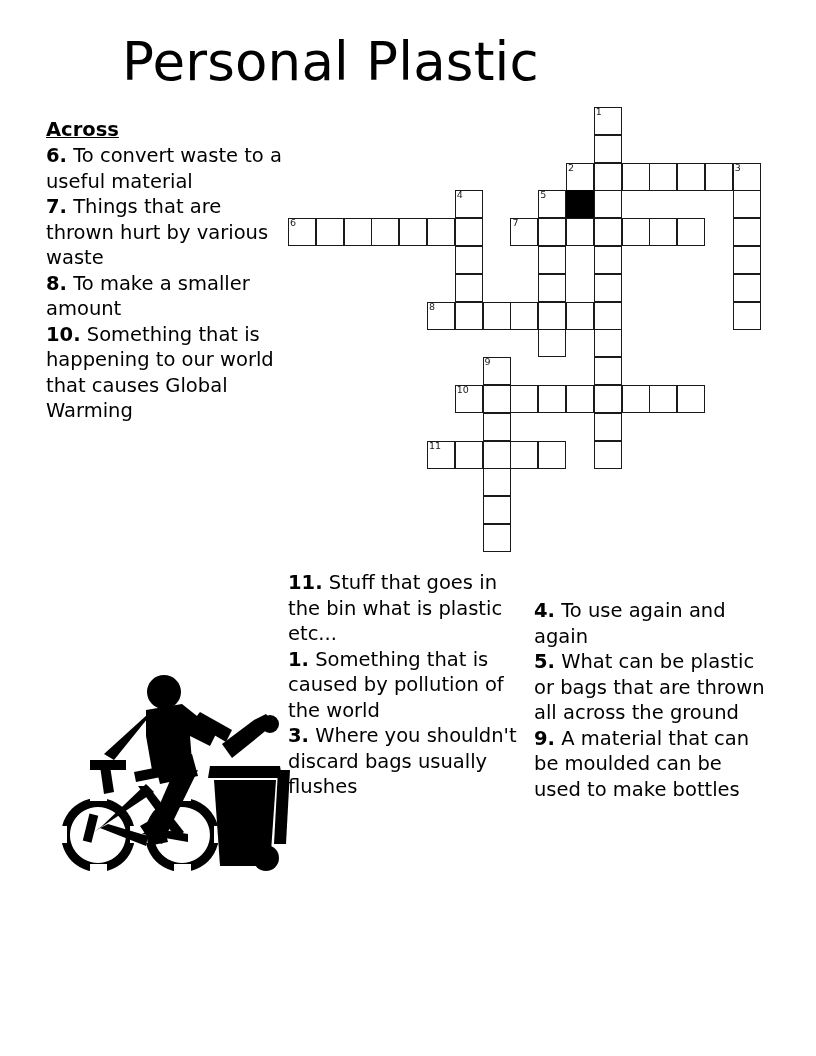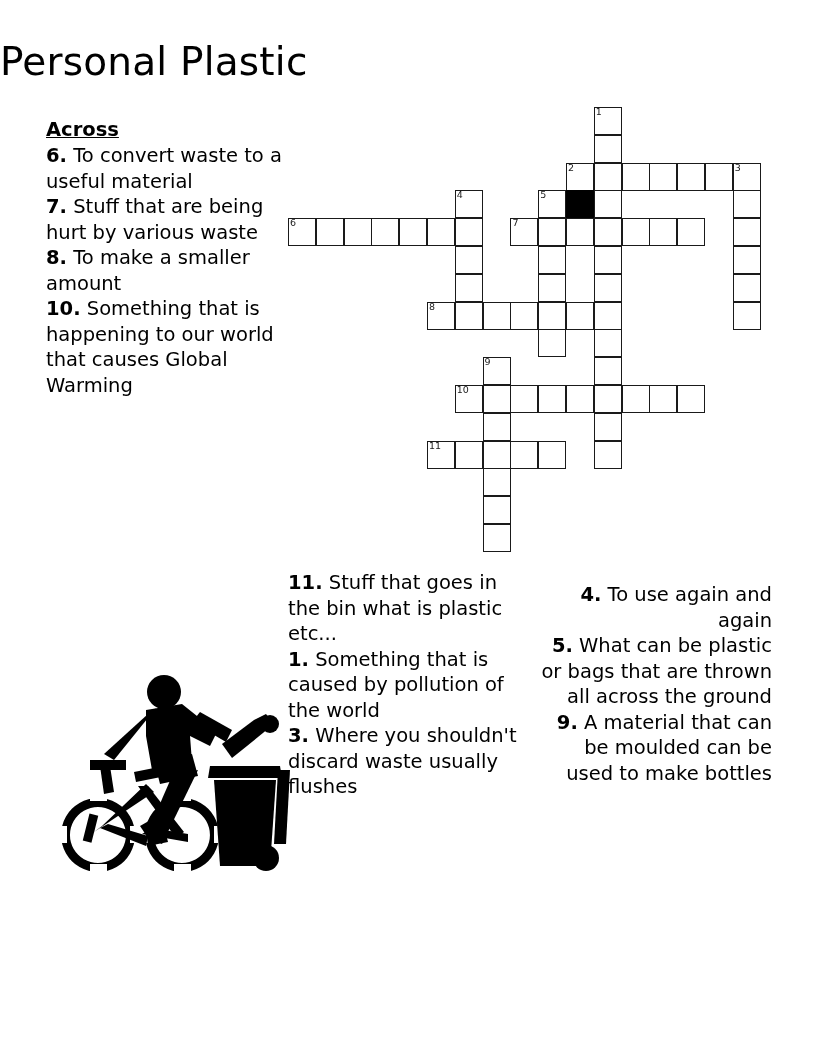--- a/index.html
+++ b/index.html
@@ -16,22 +16,22 @@
     color: #000000;
     overflow: hidden;
   }
 
   
   #puzzle-title {
     position: absolute;
     top: 34px;
     left: 0;
     width: 661px;
-    text-align: left;
-    font-size: 39px;
+    text-align: center;
+    font-size: 53px;
     font-weight: 400;
     line-height: 56px;
     letter-spacing: 0.2px;
     font-family: "DejaVu Sans", sans-serif;
   }
 
   
   .clue-col {
     position: absolute;
     font-size: 19.5px;
@@ -58,23 +58,22 @@
     top: 116px;
     width: 236px;
   }
   #clues-mid {
     left: 288px;
     top: 570px;
     width: 232px;
   }
   #clues-right {
     left: 534px;
-    top: 582px;
+    top: 598px;
     width: 238px;
-    text-align: right;
   }
 
   
   #grid {
     position: absolute;
     left: 0px;
     top: 0px;
     width: 816px;
     height: 560px;
   }
@@ -204,29 +203,29 @@
     <div class="cell" style="left: 538.2px; top: 440.6px;"></div>
     <div class="cell" style="left: 593.8px; top: 440.6px;"></div>
     <div class="cell" style="left: 482.6px; top: 468.4px;"></div>
     <div class="cell" style="left: 482.6px; top: 496.2px;"></div>
     <div class="cell" style="left: 482.6px; top: 524px;"></div>
   </div>
 
 <div id="clues-across" class="clue-col">
   <span class="section-head">Across</span>
   <span class="clue"><span class="num">6.</span> <span>To convert waste to a useful material</span></span>
-  <span class="clue"><span class="num">7.</span> <span>Stuff that are being hurt by various waste</span></span>
+  <span class="clue"><span class="num">7.</span> <span>Things that are thrown hurt by various waste</span></span>
   <span class="clue"><span class="num">8.</span> <span>To make a smaller amount</span></span>
   <span class="clue"><span class="num">10.</span> <span>Something that is happening to our world that causes Global Warming</span></span>
 </div>
 
 <div id="clues-mid" class="clue-col">
   <span class="clue"><span class="num">11.</span> <span>Stuff that goes in the bin what is plastic etc...</span></span>
   <span class="clue"><span class="num">1.</span> <span>Something that is caused by pollution of the world</span></span>
-  <span class="clue"><span class="num">3.</span> <span>Where you shouldn't discard waste usually flushes</span></span>
+  <span class="clue"><span class="num">3.</span> <span>Where you shouldn't discard bags usually flushes</span></span>
 </div>
 
 <div id="clues-right" class="clue-col">
   <span class="clue"><span class="num">4.</span> <span>To use again and again</span></span>
   <span class="clue"><span class="num">5.</span> <span>What can be plastic or bags that are thrown all across the ground</span></span>
   <span class="clue"><span class="num">9.</span> <span>A material that can be moulded can be used to make bottles</span></span>
 </div>
 
 <div id="illustration">
   <svg viewBox="0 0 252 216" width="252" height="216" xmlns="http://www.w3.org/2000/svg" aria-hidden="true">

